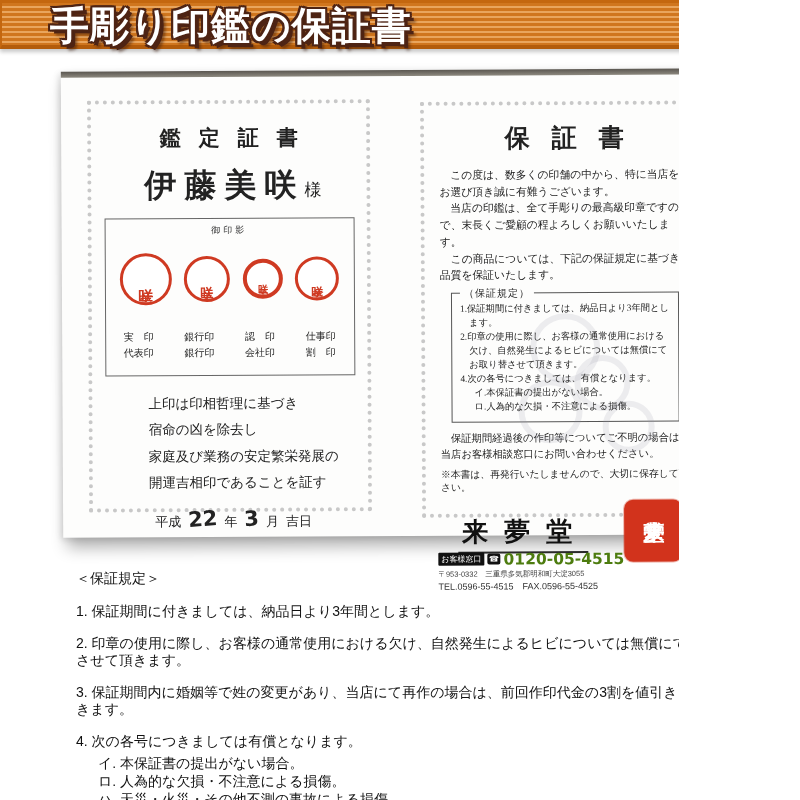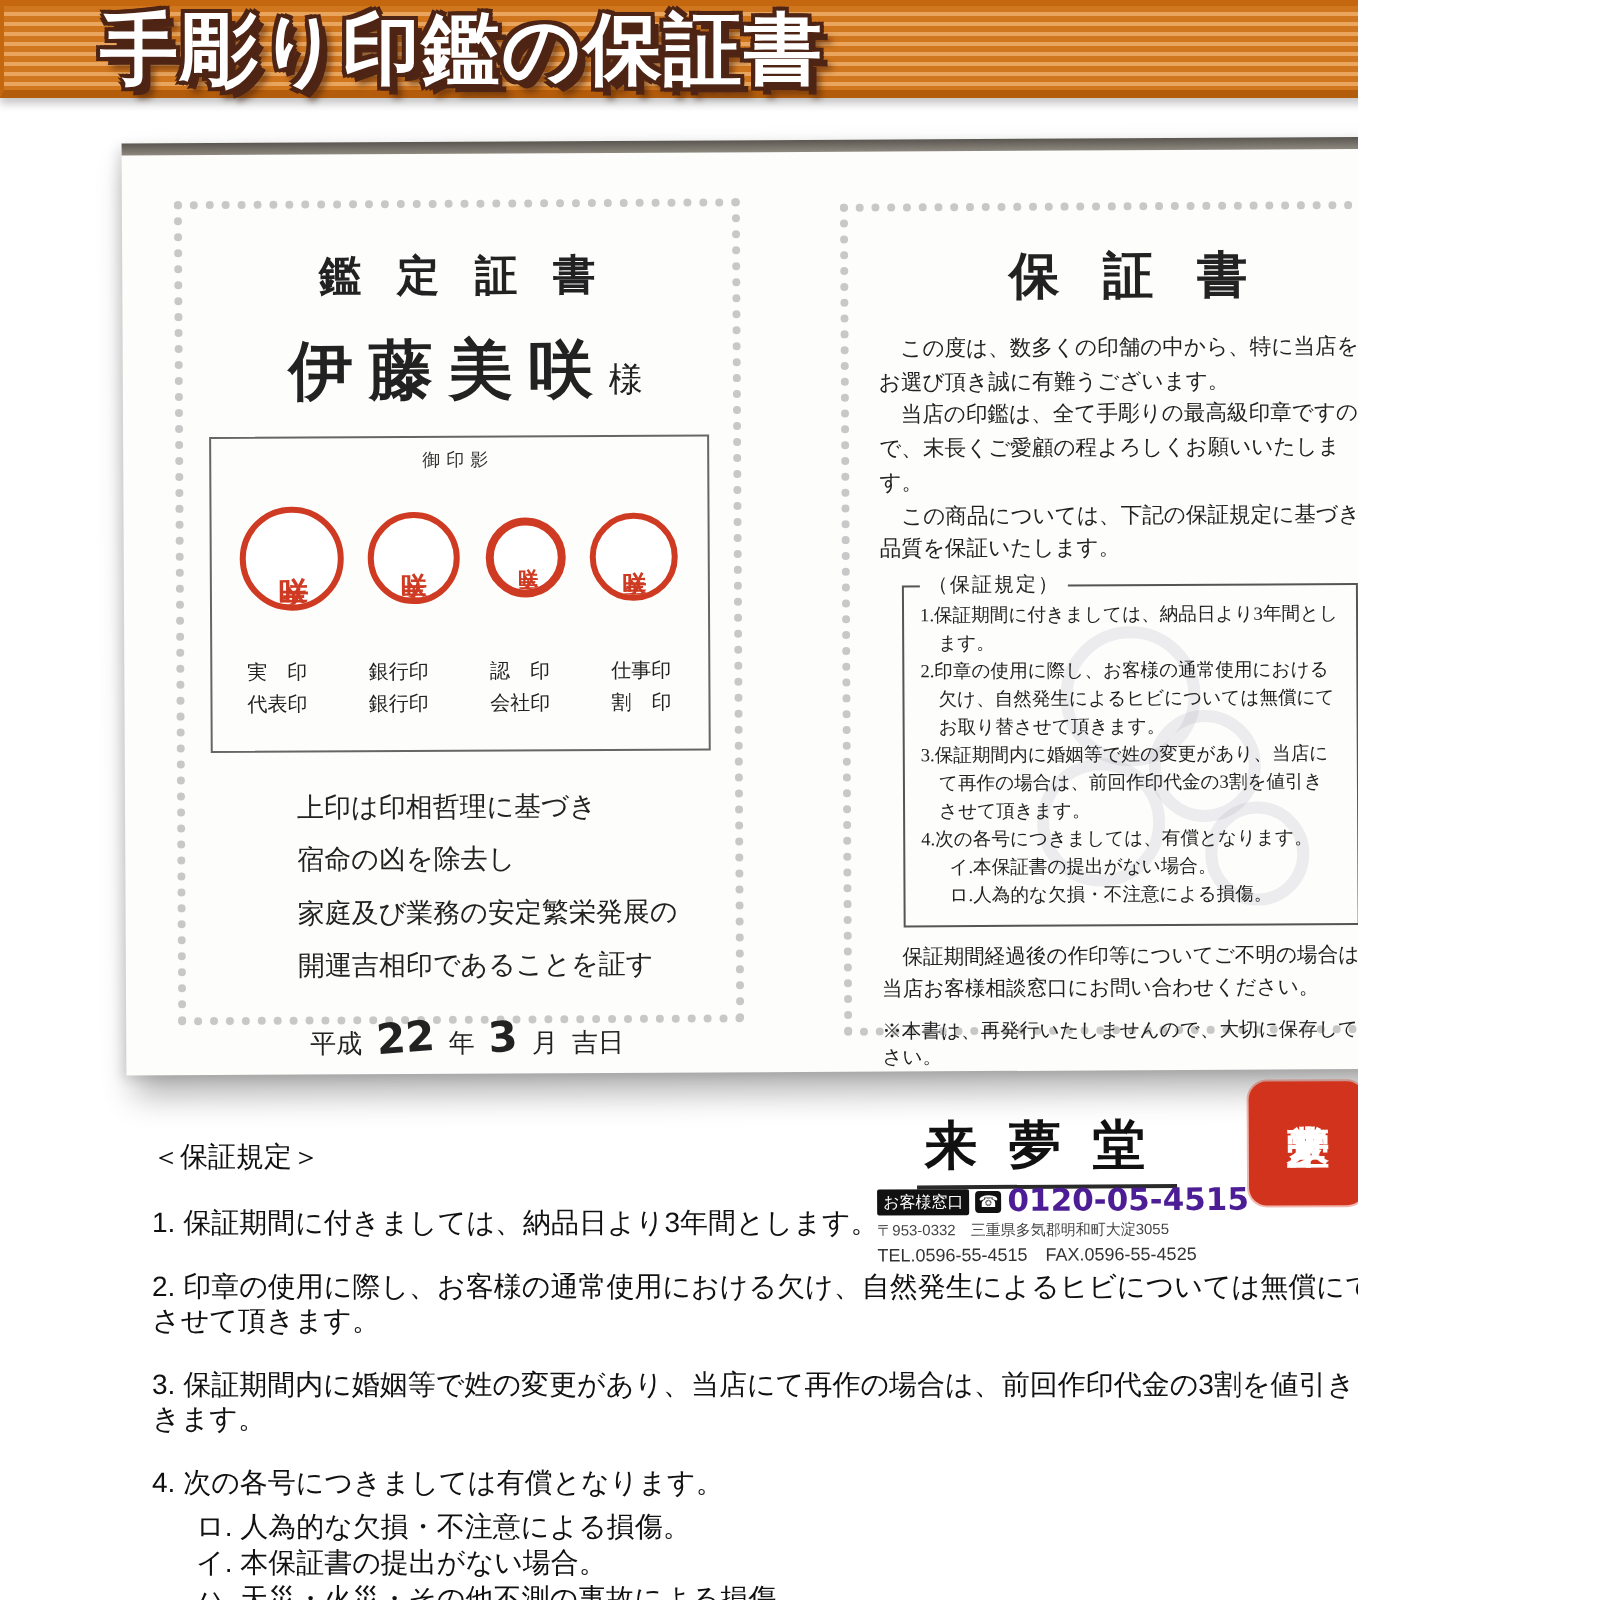--- a/index.html
+++ b/index.html
@@ -80,21 +80,21 @@
   .stamp{position:absolute;right:24px;top:2px;width:58px;height:62px;background:#d2331c;
          border-radius:9px;display:flex;align-items:center;justify-content:center;
          box-shadow:0 0 0 1px rgba(210,51,28,.35);}
   .stamp span{writing-mode:vertical-rl;color:#fff;font-size:21px;font-weight:700;
               line-height:1.3;height:52px;font-family:"Liberation Serif",serif;}
   .contact{position:absolute;left:12px;top:52px;font-family:"Liberation Sans",sans-serif;}
   .contact-row1{display:flex;align-items:center;gap:3px;}
   .badge{background:#111;color:#fff;font-size:8px;padding:1px 3px;border-radius:1px;white-space:nowrap;}
   .fd-icon{width:13px;height:11px;background:#111;border-radius:2px;color:#fff;font-size:8px;
            display:flex;align-items:center;justify-content:center;}
-  .phone{font-family:"DejaVu Sans",sans-serif;font-weight:800;font-size:15.5px;color:#4c1d95;text-align:center;}
+  .phone{font-family:"DejaVu Sans",sans-serif;font-weight:800;font-size:15.5px;color:#4d7c0f;text-align:center;}
   .addr{font-size:7.5px;color:#444;margin-top:1px;white-space:nowrap;}
   .telfax{font-size:9px;color:#333;margin-top:1px;white-space:nowrap;}
 
   
   .terms{position:absolute;left:76px;top:570px;width:668px;font-size:14px;line-height:1.22;
          color:#111;font-family:"Liberation Sans",sans-serif;}
   .terms-heading{margin-bottom:16px;}
   .term-item{margin-bottom:15px;}
   .term-item.tight{margin-bottom:3px;}
   .term-sub{padding-left:22px;line-height:1.32;}
@@ -165,21 +165,20 @@
       </div>
 
       <div class="wbox">
         <div class="wbox-title">（保証規定）</div>
         <div class="wm wm1"></div>
         <div class="wm wm2"></div>
         <div class="wm wm3"></div>
         <div class="wm wm4"></div>
         <div class="wb-item">1.保証期間に付きましては、納品日より3年間とします。</div>
         <div class="wb-item">2.印章の使用に際し、お客様の通常使用における欠け、自然発生によるヒビについては無償にてお取り替させて頂きます。</div>
-        <div class="wb-item">3.保証期間内に婚姻等で姓の変更があり、当店にて再作の場合は、前回作印代金の3割を値引きさせて頂きます。</div>
         <div class="wb-item">4.次の各号につきましては、有償となります。</div>
         <div class="wb-sub">イ.本保証書の提出がない場合。</div>
         <div class="wb-sub">ロ.人為的な欠損・不注意による損傷。</div>
       </div>
 
       <div class="after">保証期間経過後の作印等についてご不明の場合は、当店お客様相談窓口にお問い合わせください。</div>
       <div class="note">※本書は、再発行いたしませんので、大切に保存して下さい。</div>
 
       <div class="store">
         <div class="store-name">来夢堂</div>
@@ -198,18 +197,18 @@
       </div>
     </div>
   </div>
 
   <div class="terms">
     <div class="terms-heading">＜保証規定＞</div>
     <div class="term-item">1. 保証期間に付きましては、納品日より3年間とします。</div>
     <div class="term-item">2. 印章の使用に際し、お客様の通常使用における欠け、自然発生によるヒビについては無償にてお取り換させて頂きます。</div>
     <div class="term-item">3. 保証期間内に婚姻等で姓の変更があり、当店にて再作の場合は、前回作印代金の3割を値引きさせて頂きます。</div>
     <div class="term-item tight">4. 次の各号につきましては有償となります。</div>
+    <div class="term-sub">イ. 本保証書の提出がない場合。</div>
     <div class="term-sub">ロ. 人為的な欠損・不注意による損傷。</div>
-    <div class="term-sub">イ. 本保証書の提出がない場合。</div>
     <div class="term-sub">ハ. 天災・火災・その他不測の事故による損傷。</div>
   </div>
 
 </div>
 
 </body></html>

